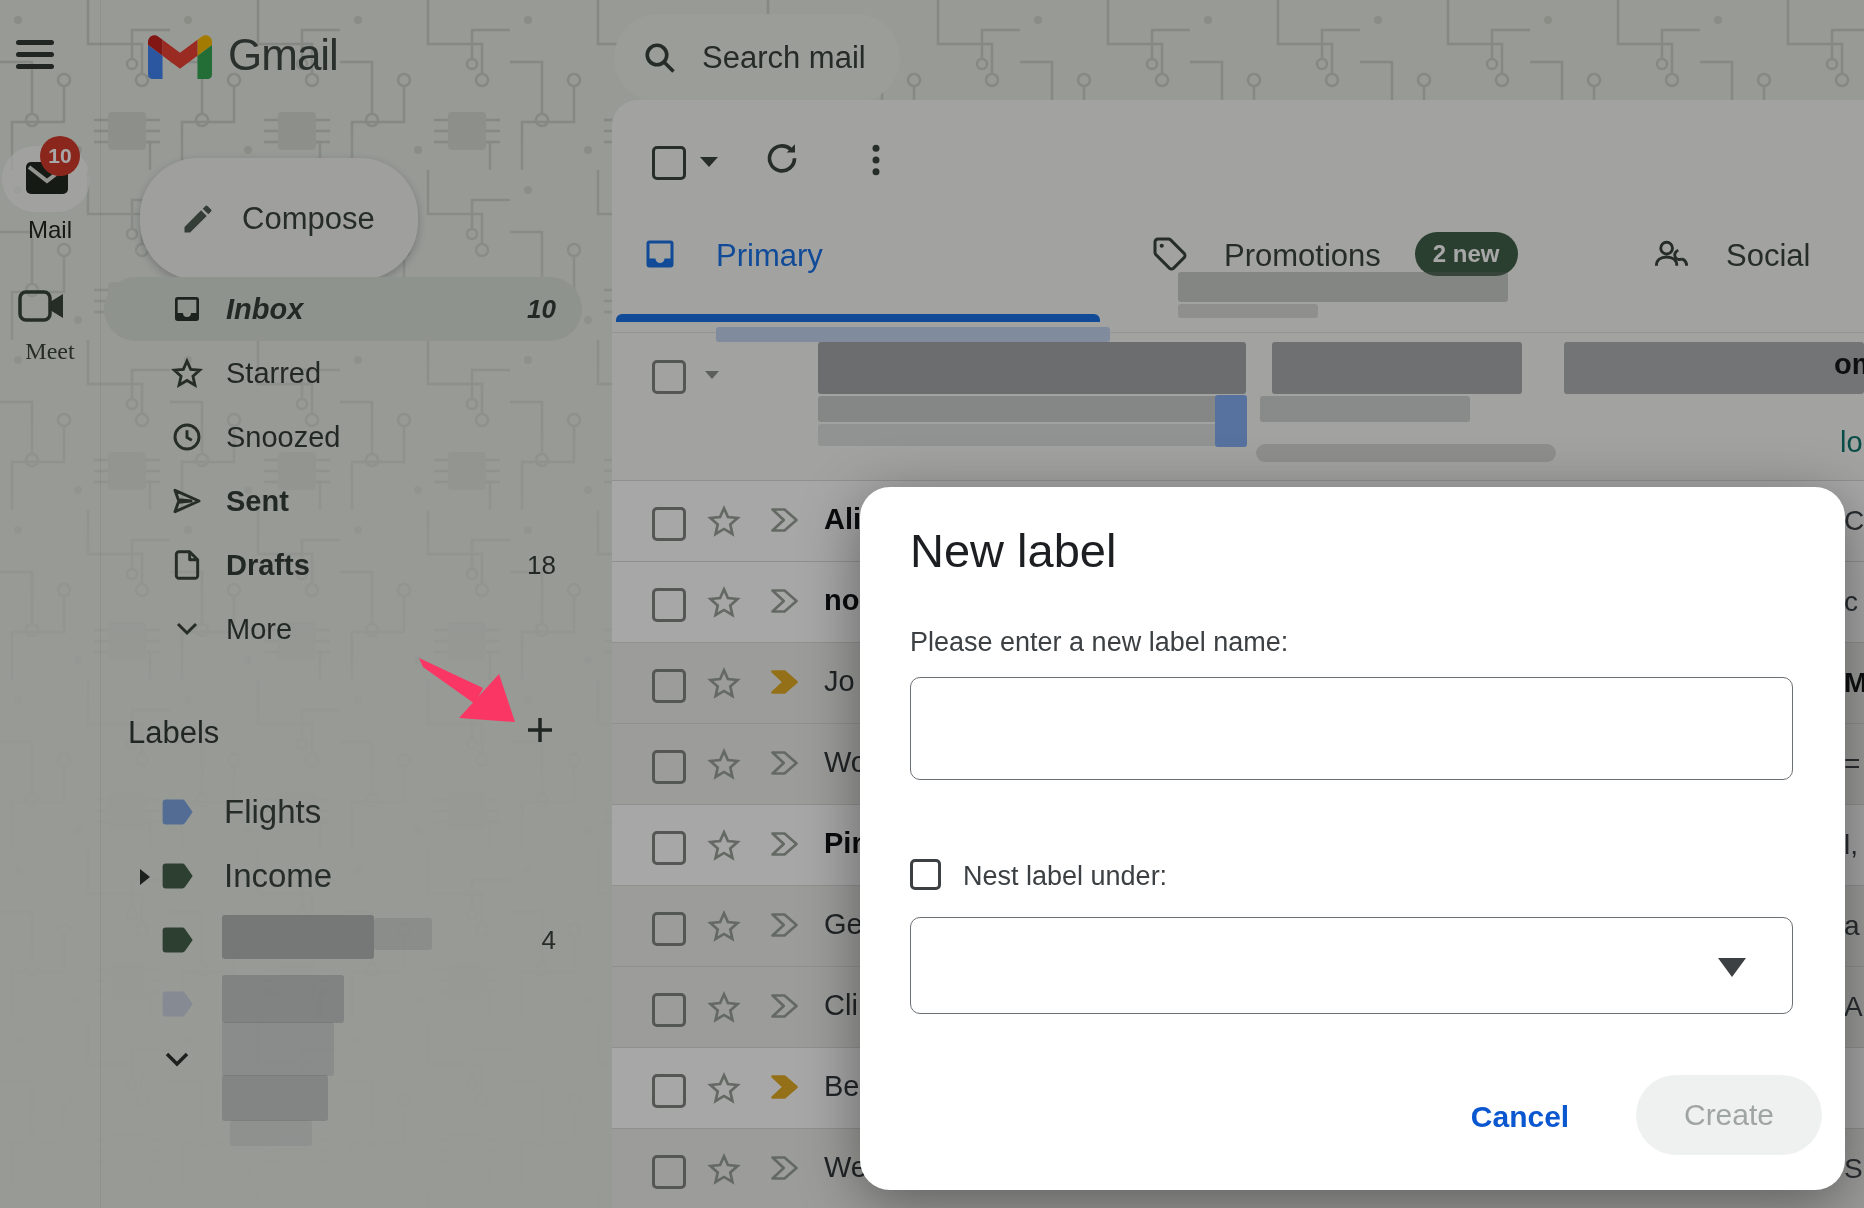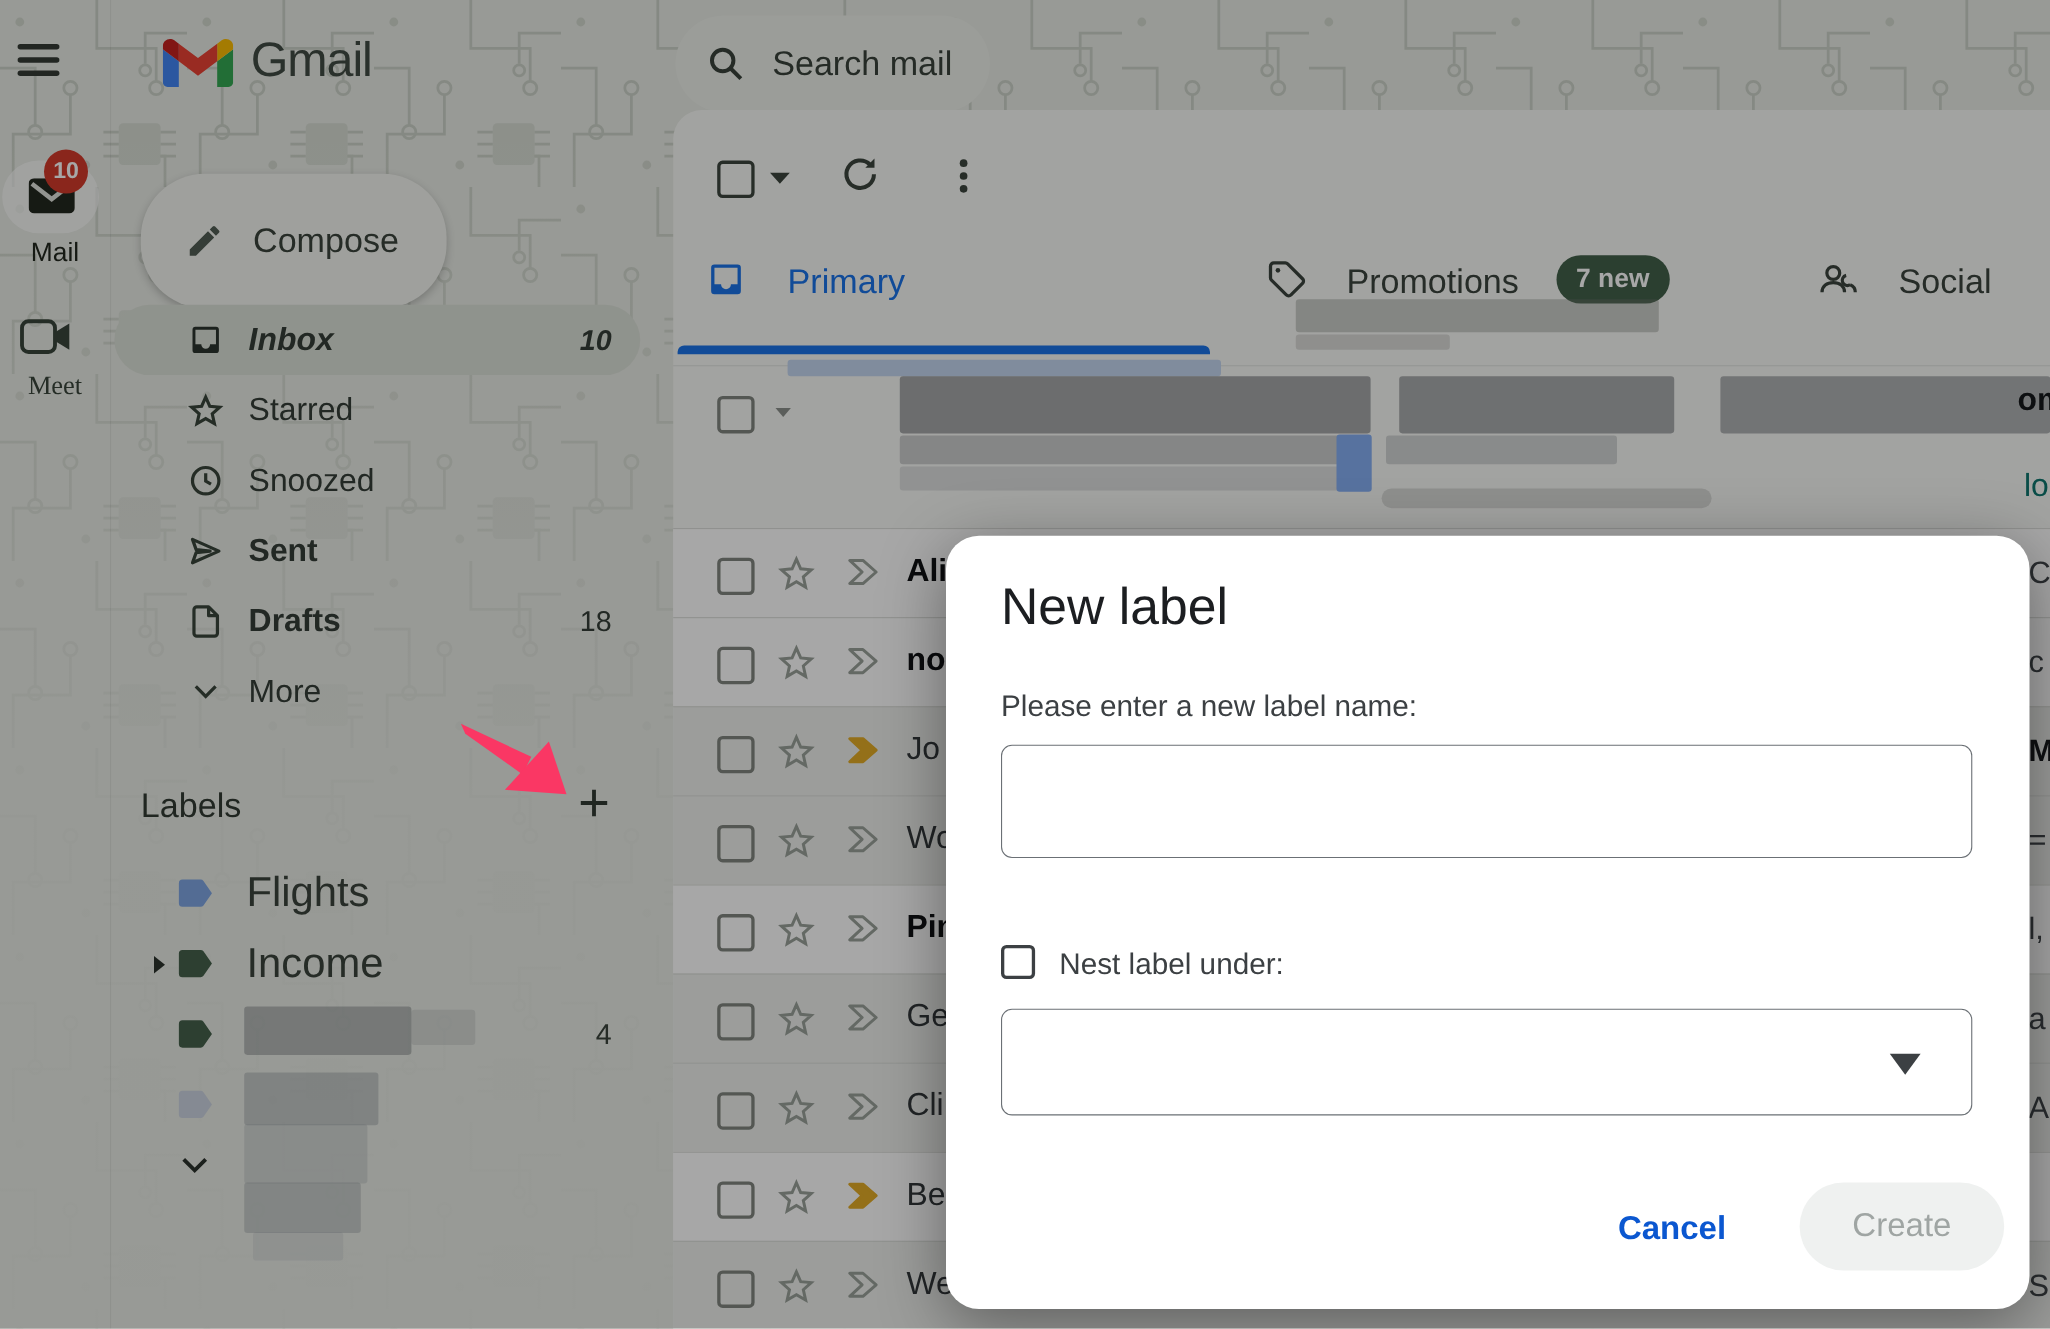--- a/index.html
+++ b/index.html
@@ -22,37 +22,37 @@
   .hamburger{position:absolute;left:16px;top:40px;width:38px;height:30px;cursor:pointer;}
   .hamburger div{height:5px;border-radius:3px;background:#343b35;margin-bottom:7px;}
   .rail-pill{position:absolute;left:2px;top:146px;width:88px;height:66px;border-radius:33px;background:rgba(255,255,255,.62);}
   .rail-label{position:absolute;width:100px;text-align:center;font-size:24px;font-weight:500;color:#23281f;}
   .badge-red{position:absolute;left:40px;top:136px;width:40px;height:40px;border-radius:50%;
     background:#d33b2c;color:#fff;font-size:21px;font-weight:700;display:flex;align-items:center;justify-content:center;}
 
   
   .logo{position:absolute;left:148px;top:30px;display:flex;align-items:center;gap:16px;}
   .logo-text{font-size:44px;font-weight:500;color:#414b44;letter-spacing:-1px;}
-  .compose{position:absolute;left:128px;top:158px;width:278px;height:122px;border-radius:58px;
+  .compose{position:absolute;left:140px;top:158px;width:278px;height:122px;border-radius:58px;
     background:#f3f5f0;box-shadow:0 3px 8px rgba(0,0,0,.22);display:flex;align-items:center;gap:26px;
     padding-left:40px;box-sizing:border-box;cursor:pointer;}
   .compose-label{font-size:31px;font-weight:500;color:#3b443c;}
   .nav-item{position:absolute;left:104px;width:478px;height:64px;border-radius:32px;
     display:flex;align-items:center;cursor:pointer;}
   .nav-item .nicon{margin-left:66px;width:34px;display:flex;justify-content:center;}
   .nav-item .nlabel{margin-left:22px;font-size:29px;color:#353e37;}
   .nav-item .ncount{margin-left:auto;margin-right:26px;font-size:26px;color:#353e37;}
   .nav-item.selected{background:#dbe0d7;}
   .nav-item.selected .nlabel, .nav-item.selected .ncount{font-weight:700;}
   .nav-item.bold .nlabel{font-weight:700;}
   .labels-header{position:absolute;left:128px;top:700px;width:452px;height:66px;display:flex;align-items:center;}
   .labels-title{font-size:31px;font-weight:500;color:#323b33;}
   .label-item{position:absolute;left:104px;width:478px;height:64px;display:flex;align-items:center;cursor:pointer;}
   .label-item .licon{margin-left:56px;}
-  .label-item .llabel{margin-left:30px;font-size:38px;color:#3b443c;}
+  .label-item .llabel{margin-left:30px;font-size:33px;color:#3b443c;}
   .label-item .lcount{margin-left:auto;margin-right:26px;font-size:26px;color:#3b443c;}
   .redact{position:absolute;border-radius:3px;}
 
   
   .search-pill{position:absolute;left:614px;top:14px;width:286px;height:88px;border-radius:44px;
     background:#edf0ea;display:flex;align-items:center;padding-left:28px;box-sizing:border-box;gap:24px;cursor:text;}
   .search-text{font-size:31px;color:#39423b;}
   .card{position:absolute;left:612px;top:100px;width:1252px;height:1108px;background:#f8f9f6;border-radius:26px 0 0 0;}
   .toolbar-cb{position:absolute;left:40px;top:46px;width:28px;height:28px;border:3px solid #3c463e;border-radius:5px;cursor:pointer;}
   .tab{position:absolute;top:130px;height:96px;display:flex;align-items:flex-start;cursor:pointer;gap:12px;}
@@ -320,21 +320,21 @@
       <span class="tab-label" style="color:#1a73e8;margin-left:26px;margin-top:8px;">Primary</span>
     </div>
     <div class="tab-underline"></div>
 
     <div class="tab" style="left:540px;">
       <svg width="36" height="36" viewBox="0 0 24 24" style="margin-top:6px;">
         <path fill="none" stroke="#3b443d" stroke-width="2" d="M21.4 11.6l-9-9A2 2 0 0 0 11 2H4a2 2 0 0 0-2 2v7c0 .55.22 1.05.59 1.41l9 9a2 2 0 0 0 2.82 0l7-7a2 2 0 0 0 0-2.82z"></path>
         <circle cx="6.5" cy="6.5" r="1.4" fill="#3b443d"></circle>
       </svg>
       <span class="tab-label" style="color:#3b443d;margin-left:24px;margin-top:8px;">Promotions</span>
-      <span class="badge-new" style="margin-left:22px;margin-top:2px;">7 new</span>
+      <span class="badge-new" style="margin-left:22px;margin-top:2px;">2 new</span>
     </div>
     <div class="redact" style="left:566px;top:172px;width:330px;height:30px;background:rgba(118,122,116,.35);"></div>
     <div class="redact" style="left:566px;top:204px;width:140px;height:14px;background:rgba(128,132,126,.25);"></div>
 
     <div class="tab" style="left:1040px;">
       <svg width="38" height="36" viewBox="0 0 26 24" style="margin-top:6px;">
         <circle cx="10" cy="8" r="4" fill="none" stroke="#3b443d" stroke-width="2"></circle>
         <path d="M3 20c0-3.9 3.1-6 7-6s7 2.1 7 6" fill="none" stroke="#3b443d" stroke-width="2"></path>
         <path d="M18 9.5a3.2 3.2 0 1 0 2.5 5.8M20.5 15.3c2 .8 3.2 2.4 3.2 4.7" fill="none" stroke="#3b443d" stroke-width="2"></path>
       </svg>

